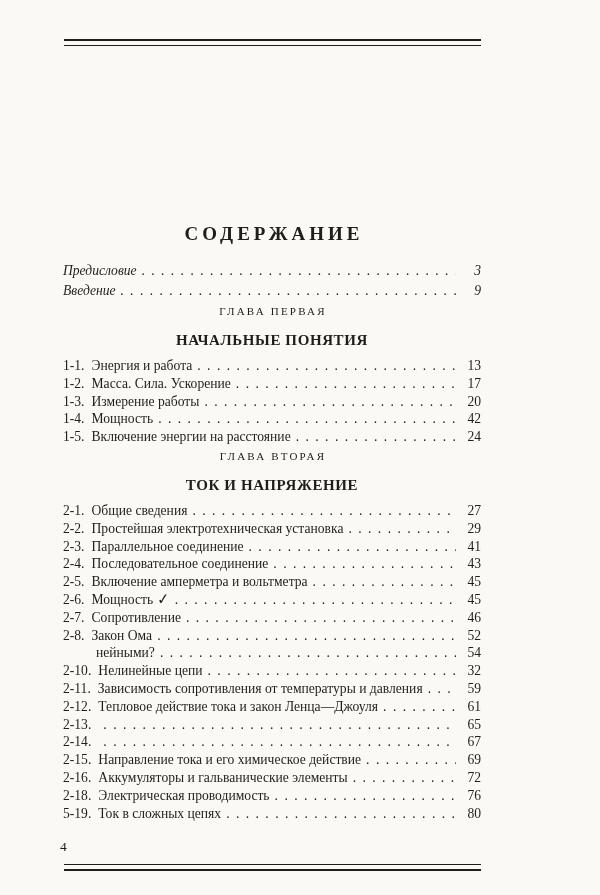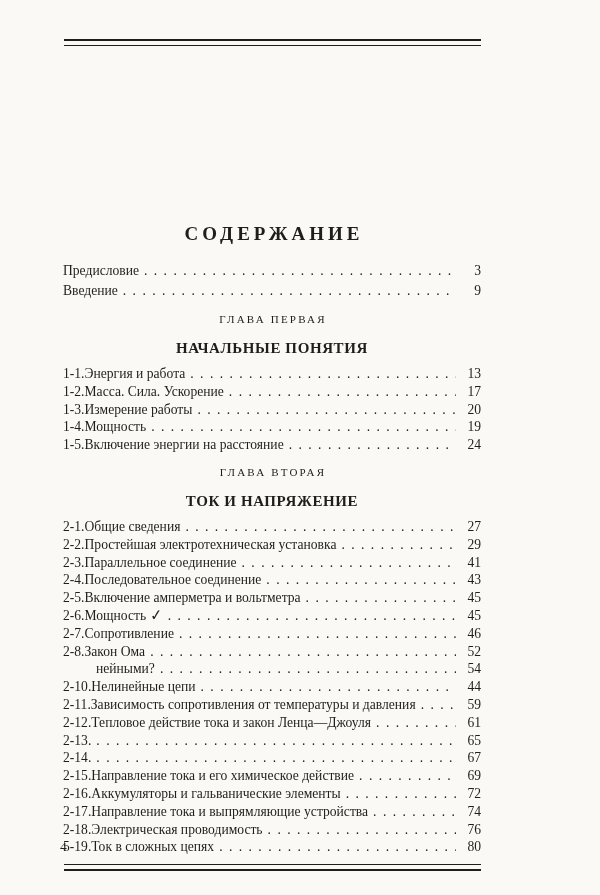--- a/index.html
+++ b/index.html
@@ -24,44 +24,44 @@
     position:absolute;left:64px;right:63px;top:864px;height:4px;
     border-top:1px solid var(--ink);border-bottom:2px solid var(--ink);
   }
   .inner{position:absolute;left:63px;right:63px;top:0;}
   .title{
     margin:222px 0 0;text-align:center;
     font-size:19px;font-weight:700;letter-spacing:4px;text-indent:4px;
     line-height:23px;
   }
   .toc{margin-top:16px;}
-  .toc > .toc-row{line-height:20px;}
+  .toc > .toc-row{line-height:20px;font-style:italic;}
   .toc-row{
     display:flex;align-items:baseline;
     font-size:13.6px;line-height:17.8px;
   }
-  .num{white-space:nowrap;}
+  .num{margin-right:7px;white-space:nowrap;}
   .lbl{white-space:nowrap;}
   .leader{
     flex:1 1 auto;overflow:hidden;white-space:nowrap;
     margin-left:5px;margin-right:3px;
   }
   .leader::after{
     content:". . . . . . . . . . . . . . . . . . . . . . . . . . . . . . . . . . . . . . . . . . . . . . . . . . . . . . . .";
     letter-spacing:1.5px;
   }
   .pg{flex:0 0 auto;min-width:22px;text-align:right;white-space:nowrap;}
   .cont{padding-left:33px;align-items:flex-end;}
   .check{
     display:inline-block;margin-left:4px;
     font-size:15px;transform:rotate(-6deg);
     font-family:"DejaVu Sans",sans-serif;
   }
   .kicker{
-    margin-top:12px;text-align:center;
+    margin-top:4px;text-align:center;
     font-size:11px;letter-spacing:2.2px;text-indent:2px;
     line-height:13px;
   }
   .chapter-title{
     margin-top:13px;text-align:center;
     font-size:15px;font-weight:700;letter-spacing:0.6px;
     line-height:18px;
   }
   .chapter-list{margin-top:8px;}
   .folio{
@@ -106,21 +106,21 @@
           <div class="toc-row">
             <span class="num">1-3.</span>
             <span class="lbl">Измерение работы</span>
             <span class="leader"></span>
             <span class="pg">20</span>
           </div>
           <div class="toc-row">
             <span class="num">1-4.</span>
             <span class="lbl">Мощность</span>
             <span class="leader"></span>
-            <span class="pg">19</span>
+            <span class="pg">42</span>
           </div>
           <div class="toc-row">
             <span class="num">1-5.</span>
             <span class="lbl">Включение энергии на расстояние</span>
             <span class="leader"></span>
             <span class="pg">24</span>
           </div>
         </div>
         <div class="kicker">ГЛАВА ВТОРАЯ</div>
         <div class="chapter-title">ТОК И НАПРЯЖЕНИЕ</div>
@@ -176,21 +176,21 @@
           </div>
           <div class="toc-row cont">
             <span class="lbl">нейными?</span>
             <span class="leader"></span>
             <span class="pg">54</span>
           </div>
           <div class="toc-row">
             <span class="num">2-10.</span>
             <span class="lbl">Нелинейные цепи</span>
             <span class="leader"></span>
-            <span class="pg">44</span>
+            <span class="pg">32</span>
           </div>
           <div class="toc-row">
             <span class="num">2-11.</span>
             <span class="lbl">Зависимость сопротивления от температуры и давления</span>
             <span class="leader"></span>
             <span class="pg">59</span>
           </div>
           <div class="toc-row">
             <span class="num">2-12.</span>
             <span class="lbl">Тепловое действие тока и закон Ленца—Джоуля</span>
@@ -211,26 +211,20 @@
             <span class="num">2-15.</span>
             <span class="lbl">Направление тока и его химическое действие</span>
             <span class="leader"></span>
             <span class="pg">69</span>
           </div>
           <div class="toc-row">
             <span class="num">2-16.</span>
             <span class="lbl">Аккумуляторы и гальванические элементы</span>
             <span class="leader"></span>
             <span class="pg">72</span>
-          </div>
-          <div class="toc-row">
-            <span class="num">2-17.</span>
-            <span class="lbl">Направление тока и выпрямляющие устройства</span>
-            <span class="leader"></span>
-            <span class="pg">74</span>
           </div>
           <div class="toc-row">
             <span class="num">2-18.</span>
             <span class="lbl">Электрическая проводимость</span>
             <span class="leader"></span>
             <span class="pg">76</span>
           </div>
           <div class="toc-row">
             <span class="num">5-19.</span>
             <span class="lbl">Ток в сложных цепях</span>

